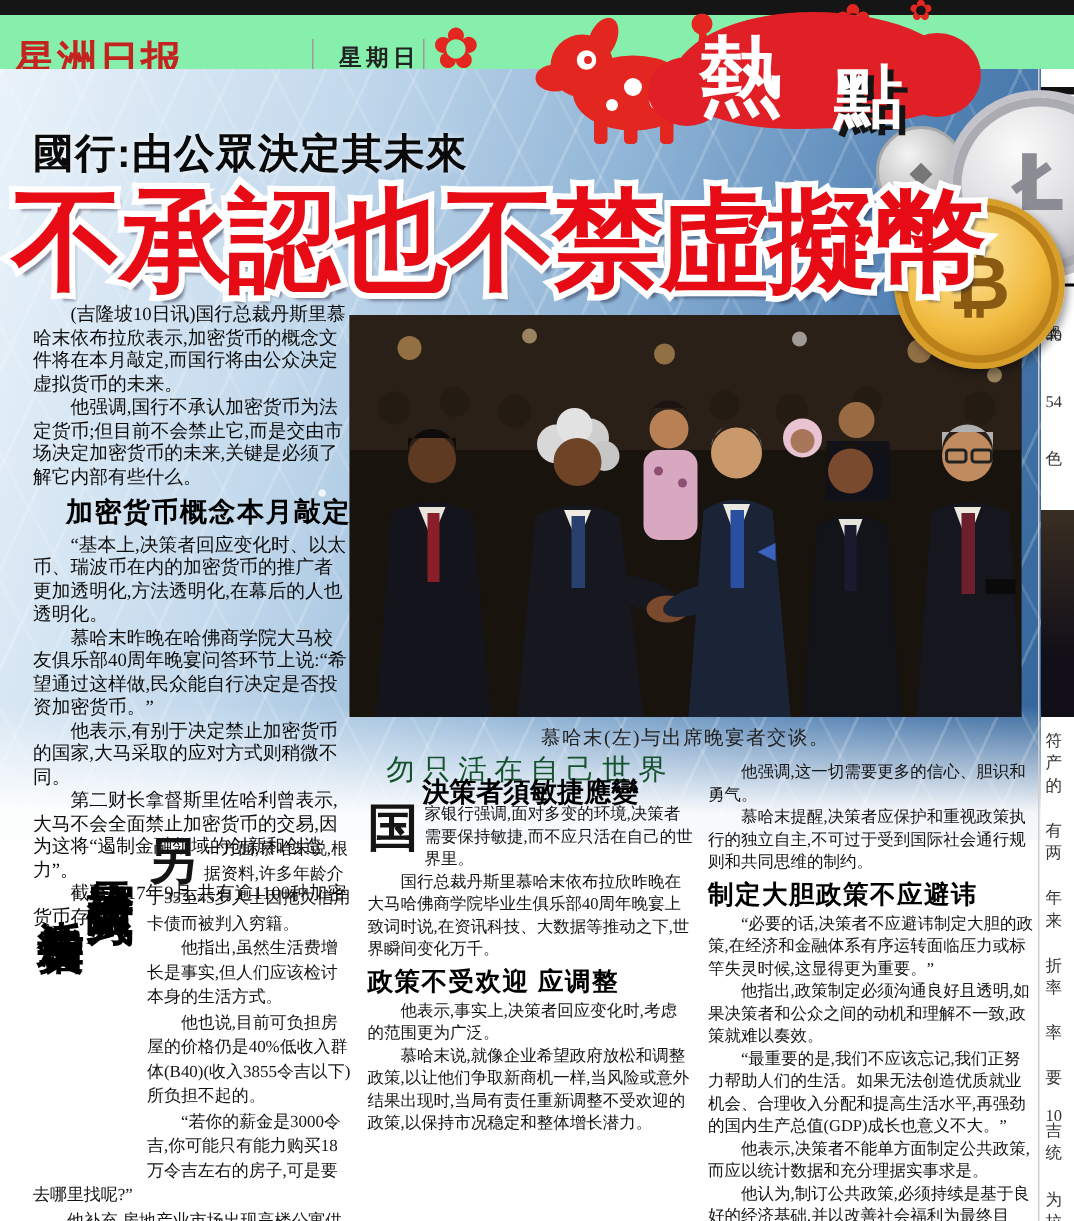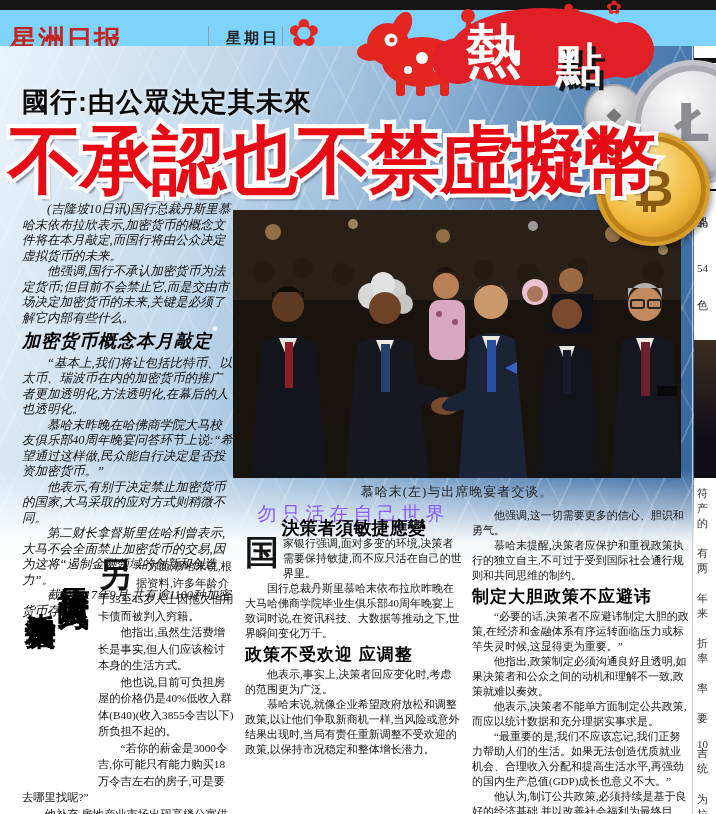--- a/index.html
+++ b/index.html
@@ -2,21 +2,21 @@
 <html><head>
 <meta charset="utf-8">
 <style>
   html,body{margin:0;padding:0;}
   body{width:716px;height:814px;position:relative;overflow:hidden;background:#fff;
        font-family:"Liberation Serif","DejaVu Serif",serif;color:#111;}
   .abs{position:absolute;}
 
   
   .topbar{left:0;top:0;width:716px;height:10px;background:#151515;}
-  .masthead{left:0;top:10px;width:716px;height:36px;background:#7dd3fc;}
+  .masthead{left:0;top:10px;width:716px;height:36px;background:#86efac;}
   .logo{left:10px;top:12px;font-size:27px;font-weight:bold;color:#c5231f;
         font-family:"Liberation Serif",serif;letter-spacing:1px;}
   .mdate{left:118px;top:35px;font-size:15px;font-weight:bold;color:#222;
          font-family:"Liberation Sans",sans-serif;letter-spacing:2px;}
   .msep{top:16px;width:1px;height:24px;background:#9a9a9a;}
   .weekday{left:226px;top:19px;font-size:15px;font-weight:bold;color:#222;
            font-family:"Liberation Sans",sans-serif;letter-spacing:3px;}
   .flower{color:#e3261f;z-index:6;line-height:1;}
 
   
@@ -67,40 +67,40 @@
   .coin-btc{left:596px;top:132px;width:106px;height:106px;font-size:50px;color:#8a5a12;
     background:radial-gradient(circle at 40% 30%,#ffe9a8,#f0b93c 55%,#c07f16 92%);
     border:4px solid #d89e2a;box-shadow:inset 0 0 0 5px #b97f18,2px 3px 6px rgba(0,0,0,.4);}
 
   
   .photo{left:233px;top:210px;width:448px;height:268px;z-index:2;overflow:hidden;background:#171310;}
   .caption{left:233px;top:483px;width:448px;text-align:center;z-index:3;
            font-size:13px;color:#222;letter-spacing:1px;}
 
   
-  .lead{left:22px;top:202px;width:212px;z-index:3;font-size:12.5px;line-height:15.5px;color:#0d0d0d;font-style:italic;}
+  .lead{left:22px;top:202px;width:212px;z-index:3;font-size:12.5px;line-height:15.5px;color:#0d0d0d;}
   .lead p{margin:0;text-indent:2em;}
   .subhead{font-family:"Liberation Sans",sans-serif;font-weight:bold;font-size:18px;color:#000;
-           text-align:left;text-indent:0 !important;margin:8px 0 6px 0 !important;letter-spacing:1px;}
+           text-align:right;text-indent:0 !important;margin:8px 0 6px 0 !important;letter-spacing:1px;}
 
   
   .bodycol{font-size:11px;line-height:15px;color:#141414;z-index:3;}
   .bodycol p{margin:0;text-indent:2em;}
   .bodycol p.nodent{text-indent:0;}
   .dropcap{float:left;font-size:34px;line-height:32px;font-weight:bold;margin:1px 4px 0 0;}
 
   .life{left:22px;top:558px;width:213px;line-height:16.5px;font-size:11.3px;}
   .vhead{float:left;width:68px;height:214px;margin:4px 8px 2px 0;
          writing-mode:vertical-rl;font-weight:bold;font-size:31px;line-height:33px;
          color:#000;font-family:"Liberation Serif",serif;letter-spacing:2px;}
   .vhead span{display:block;}
   .vhead .v2{padding-top:26px;}
 
   .mid{left:245px;top:506px;width:217px;}
-  .mid-kicker{text-align:center;font-size:19px;letter-spacing:5px;color:#8b5cf6;
+  .mid-kicker{text-align:center;font-size:19px;letter-spacing:5px;color:#14532d;
               font-family:"Liberation Sans",sans-serif;margin:0 0 4px 0;}
   .mid-headline{text-align:center;font-size:18px;font-weight:bold;color:#000;
                 font-family:"Liberation Sans",sans-serif;margin:0 0 7px 0;letter-spacing:0px;}
   .bsub{font-family:"Liberation Sans",sans-serif;font-weight:bold;font-size:17px;color:#000;
         text-align:left;text-indent:0 !important;margin:6px 0 5px 0 !important;letter-spacing:1px;}
 
   .rightcol{left:472px;top:508px;width:217px;}
 
   
   .strip{left:694px;top:46px;width:22px;height:768px;background:#fff;z-index:3;overflow:hidden;}
@@ -285,21 +285,21 @@
       <rect x="424" y="176" width="20" height="10" fill="#0a0a0a"></rect>
     </g>
   </svg>
 </div>
 <div class="abs caption">慕哈末(左)与出席晚宴者交谈。</div>
 
 <div class="abs lead">
   <p>(吉隆坡10日讯)国行总裁丹斯里慕哈末依布拉欣表示,加密货币的概念文件将在本月敲定,而国行将由公众决定虚拟货币的未来。</p>
   <p>他强调,国行不承认加密货币为法定货币;但目前不会禁止它,而是交由市场决定加密货币的未来,关键是必须了解它内部有些什么。</p>
   <p class="subhead">加密货币概念本月敲定</p>
-  <p>“基本上,我们将让包括比特币、以太币、瑞波币在内的加密货币的推广者更加透明化,方法透明化,在幕后的人也透明化。</p>
+  <p>“基本上,决策者回应变化时、以太币、瑞波币在内的加密货币的推广者更加透明化,方法透明化,在幕后的人也透明化。</p>
   <p>慕哈末昨晚在哈佛商学院大马校友俱乐部40周年晚宴问答环节上说:“希望通过这样做,民众能自行决定是否投资加密货币。”</p>
   <p>他表示,有别于决定禁止加密货币的国家,大马采取的应对方式则稍微不同。</p>
   <p>第二财长拿督斯里佐哈利曾表示,大马不会全面禁止加密货币的交易,因为这将“遏制金融领域的创新和创造力”。</p>
   <p>截至2017年9月,共有逾1100种加密货币存在。</p>
 </div>
 
 <div class="abs bodycol life">
   <div class="vhead">
     <span>需檢討生活方式</span>
     <span class="v2">生活費增長</span>
@@ -321,16 +321,16 @@
   <p>他表示,事实上,决策者回应变化时,考虑的范围更为广泛。</p>
   <p>慕哈末说,就像企业希望政府放松和调整政策,以让他们争取新商机一样,当风险或意外结果出现时,当局有责任重新调整不受欢迎的政策,以保持市况稳定和整体增长潜力。</p>
 </div>
 
 <div class="abs bodycol rightcol">
   <p>他强调,这一切需要更多的信心、胆识和勇气。</p>
   <p>慕哈末提醒,决策者应保护和重视政策执行的独立自主,不可过于受到国际社会通行规则和共同思维的制约。</p>
   <p class="bsub">制定大胆政策不应避讳</p>
   <p>“必要的话,决策者不应避讳制定大胆的政策,在经济和金融体系有序运转面临压力或标竿失灵时候,这显得更为重要。”</p>
   <p>他指出,政策制定必须沟通良好且透明,如果决策者和公众之间的动机和理解不一致,政策就难以奏效。</p>
+  <p>“最重要的是,我们不应该忘记,我们正努力帮助人们的生活。如果无法创造优质就业机会、合理收入分配和提高生活水平,再强劲的国内生产总值(GDP)成长也意义不大。”</p>
   <p>他表示,决策者不能单方面制定公共政策,而应以统计数据和充分理据实事求是。</p>
-  <p>“最重要的是,我们不应该忘记,我们正努力帮助人们的生活。如果无法创造优质就业机会、合理收入分配和提高生活水平,再强劲的国内生产总值(GDP)成长也意义不大。”</p>
   <p>他认为,制订公共政策,必须持续是基于良好的经济基础,并以改善社会福利为最终目标。</p>
 </div>
 
 </body></html>

